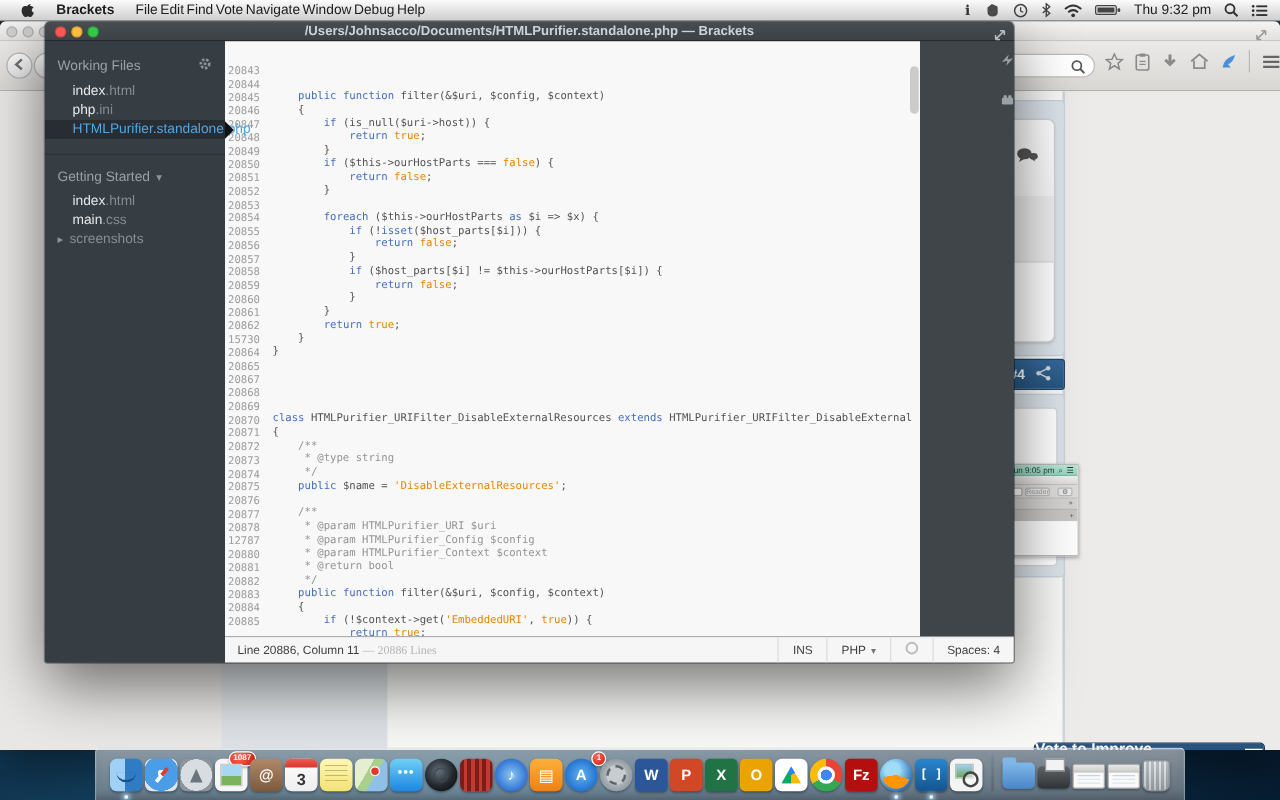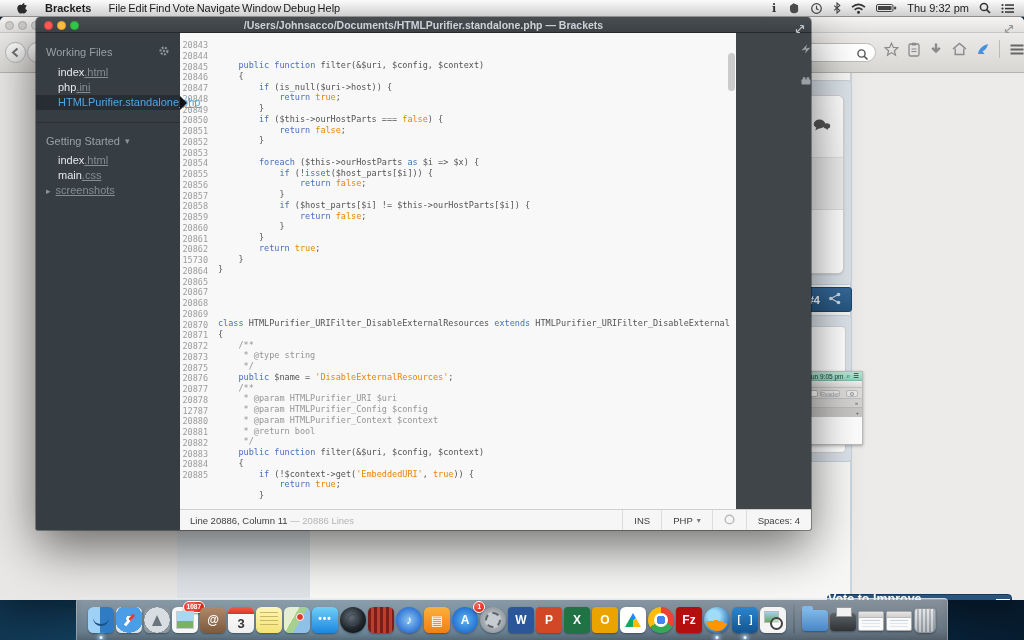--- a/index.html
+++ b/index.html
@@ -66,45 +66,45 @@
   .tl { position:absolute; top:4px; width:8.5px; height:8.5px; border-radius:50%; }
   .tl-close { left:8px; background:#fc5753; border:1px solid #d94542; }
   .tl-min { left:21px; background:#fdbc40; border:1px solid #d9a133; }
   .tl-zoom { left:34px; background:#33c748; border:1px solid #2aa93c; }
   .bk-expand { position:absolute; right:6px; top:3px; }
 
   .bk-sidebar { position:absolute; left:0; top:16px; width:144px; bottom:0; background:#363d43; z-index:3; font-size:11px; border-radius:0 0 0 2px; }
   .sb-head { display:flex; align-items:center; color:#97a1a7; padding:12px 10px 6px 10px; }
   .sb-head .gear { margin-left:auto; }
   .sb-row { position:relative; padding:2px 10px 2px 22px; height:15px; line-height:11px; color:#e4e8ea; cursor:default; white-space:nowrap; }
-  .sb-row .fx { color:#848e94;text-decoration:underline; }
+  .sb-row .fx { color:#848e94; }
   .sb-row.sel { background:#272d32; color:#4fa6e4; }
   .sb-row.sel .fx { color:#4fa6e4; }
   .sb-row.sel::after { content:''; position:absolute; right:-7px; top:50%; transform:translateY(-50%); border-left:7px solid #101214; border-top:7px solid transparent; border-bottom:7px solid transparent; }
   .sb-divider { height:1px; background:#2b3136; margin:12px 0 0 0; }
   .sb-caret { color:#8b959b; font-size:9px; margin-left:5px; }
   .sb-folder-caret { color:#8b959b; font-size:9px; margin-right:5px; margin-left:-12px; }
 
   .bk-editor { position:absolute; left:144px; top:16px; width:556px; height:476px; background:#f8f8f8; overflow:hidden; z-index:1; }
-  .code-lines { padding-top:7px; font-family:"DejaVu Sans Mono",monospace; font-size:8.5px; }
+  .code-lines { padding-top:19px; font-family:"DejaVu Sans Mono",monospace; font-size:8.5px; }
   .cl { display:flex; height:10.75px; line-height:10.75px; white-space:pre; }
   .ln { width:38px; flex:0 0 38px; text-align:right; padding-right:10px; color:#9c9c9c; }
   .cd { color:#535353;margin-top:20px; }
   .t-k { color:#446fbd; }
   .t-o { color:#e88501; }
   .t-c { color:#949494; }
   .t-p { color:#535353; }
   .caret { display:inline-block; width:1px; height:9px; background:#111; vertical-align:-1px; }
   .bk-scroll { position:absolute; right:1px; top:20px; width:7px; height:38px; border-radius:4px; background:rgba(0,0,0,.18); }
 
   .bk-toolstrip { position:absolute; right:0; top:16px; width:11px; height:476px; background:#3f4549; display:flex; flex-direction:column; align-items:center; gap:12px; padding-top:8px; }
 
   .bk-status { position:absolute; left:144px; right:0; bottom:0; height:21px; background:#f6f6f6; border-top:1px solid #cfcfcf; display:flex; align-items:center; font-size:9.5px; color:#3e3e3e; border-radius:0 0 2px 0; }
   .st-pos { padding-left:10px; }
-  .st-dim { color:#b4b4b4; }
+  .st-dim { color:#b4b4b4;font-family:Liberation Serif, serif; }
   .st-right { margin-left:auto; display:flex; align-items:center; height:100%; }
   .st-seg { padding:0 11px; height:100%; display:flex; align-items:center; gap:4px; border-left:1px solid #ddd; }
   .st-dd { font-size:8px; color:#777; }
 
   
   .dock-wrap { position:absolute; left:0; right:0; bottom:0px; display:flex; justify-content:center; z-index:40; }
   .dock { display:flex; align-items:flex-end; padding:4px 10px 7px 10px; background:linear-gradient(rgba(222,227,232,.60), rgba(165,172,178,.55)); border-top:1px solid rgba(255,255,255,.65); border-left:1px solid rgba(255,255,255,.25); border-right:1px solid rgba(255,255,255,.25); border-radius:4px 4px 0 0; box-shadow:inset 0 -6px 8px -4px rgba(70,75,82,.65); }
   .dk { position:relative; width:26px; height:26px; margin:0 1px; border-radius:5.5px; display:flex; align-items:center; justify-content:center; box-shadow:0 1px 2px rgba(0,0,0,.35); }
   .dk-label { color:#fff; font-weight:bold; font-size:12px; line-height:1; }
   .dk-badge { position:absolute; top:-6px; right:-7px; background:radial-gradient(circle at 35% 30%, #ff6b5e, #cc1406); color:#fff; font-size:6.5px; font-weight:bold; line-height:8px; padding:1px 3px; border-radius:7px; border:1px solid #fff; box-shadow:0 1px 2px rgba(0,0,0,.4); }
@@ -344,20 +344,21 @@
         <div class="cl"><span class="ln">15730</span><span class="cd"></span></div>
         <div class="cl"><span class="ln">20864</span><span class="cd"></span></div>
         <div class="cl"><span class="ln">20865</span><span class="cd"></span></div>
         <div class="cl"><span class="ln">20867</span><span class="cd"></span></div>
         <div class="cl"><span class="ln">20868</span><span class="cd"><span class="t-k">class</span><span class="t-p"> HTMLPurifier_URIFilter_DisableExternalResources </span><span class="t-k">extends</span><span class="t-p"> HTMLPurifier_URIFilter_DisableExternal</span></span></div>
         <div class="cl"><span class="ln">20869</span><span class="cd"><span class="t-p">{</span></span></div>
         <div class="cl"><span class="ln">20870</span><span class="cd"><span class="t-c">    /**</span></span></div>
         <div class="cl"><span class="ln">20871</span><span class="cd"><span class="t-c">     * @type string</span></span></div>
         <div class="cl"><span class="ln">20872</span><span class="cd"><span class="t-c">     */</span></span></div>
         <div class="cl"><span class="ln">20873</span><span class="cd"><span class="t-p">    </span><span class="t-k">public</span><span class="t-p"> $name = </span><span class="t-o">'DisableExternalResources'</span><span class="t-p">;</span></span></div>
+        <div class="cl"><span class="ln">20874</span><span class="cd"></span></div>
         <div class="cl"><span class="ln">20875</span><span class="cd"><span class="t-c">    /**</span></span></div>
         <div class="cl"><span class="ln">20876</span><span class="cd"><span class="t-c">     * @param HTMLPurifier_URI $uri</span></span></div>
         <div class="cl"><span class="ln">20877</span><span class="cd"><span class="t-c">     * @param HTMLPurifier_Config $config</span></span></div>
         <div class="cl"><span class="ln">20878</span><span class="cd"><span class="t-c">     * @param HTMLPurifier_Context $context</span></span></div>
         <div class="cl"><span class="ln">12787</span><span class="cd"><span class="t-c">     * @return bool</span></span></div>
         <div class="cl"><span class="ln">20880</span><span class="cd"><span class="t-c">     */</span></span></div>
         <div class="cl"><span class="ln">20881</span><span class="cd"><span class="t-p">    </span><span class="t-k">public</span><span class="t-p"> </span><span class="t-k">function</span><span class="t-p"> filter(&amp;$uri, $config, $context)</span></span></div>
         <div class="cl"><span class="ln">20882</span><span class="cd"><span class="t-p">    {</span></span></div>
         <div class="cl"><span class="ln">20883</span><span class="cd"><span class="t-p">        </span><span class="t-k">if</span><span class="t-p"> (!$context-&gt;get(</span><span class="t-o">'EmbeddedURI'</span><span class="t-p">, </span><span class="t-o">true</span><span class="t-p">)) {</span></span></div>
         <div class="cl"><span class="ln">20884</span><span class="cd"><span class="t-p">            </span><span class="t-k">return</span><span class="t-p"> </span><span class="t-o">true</span><span class="t-p">;</span></span></div>

